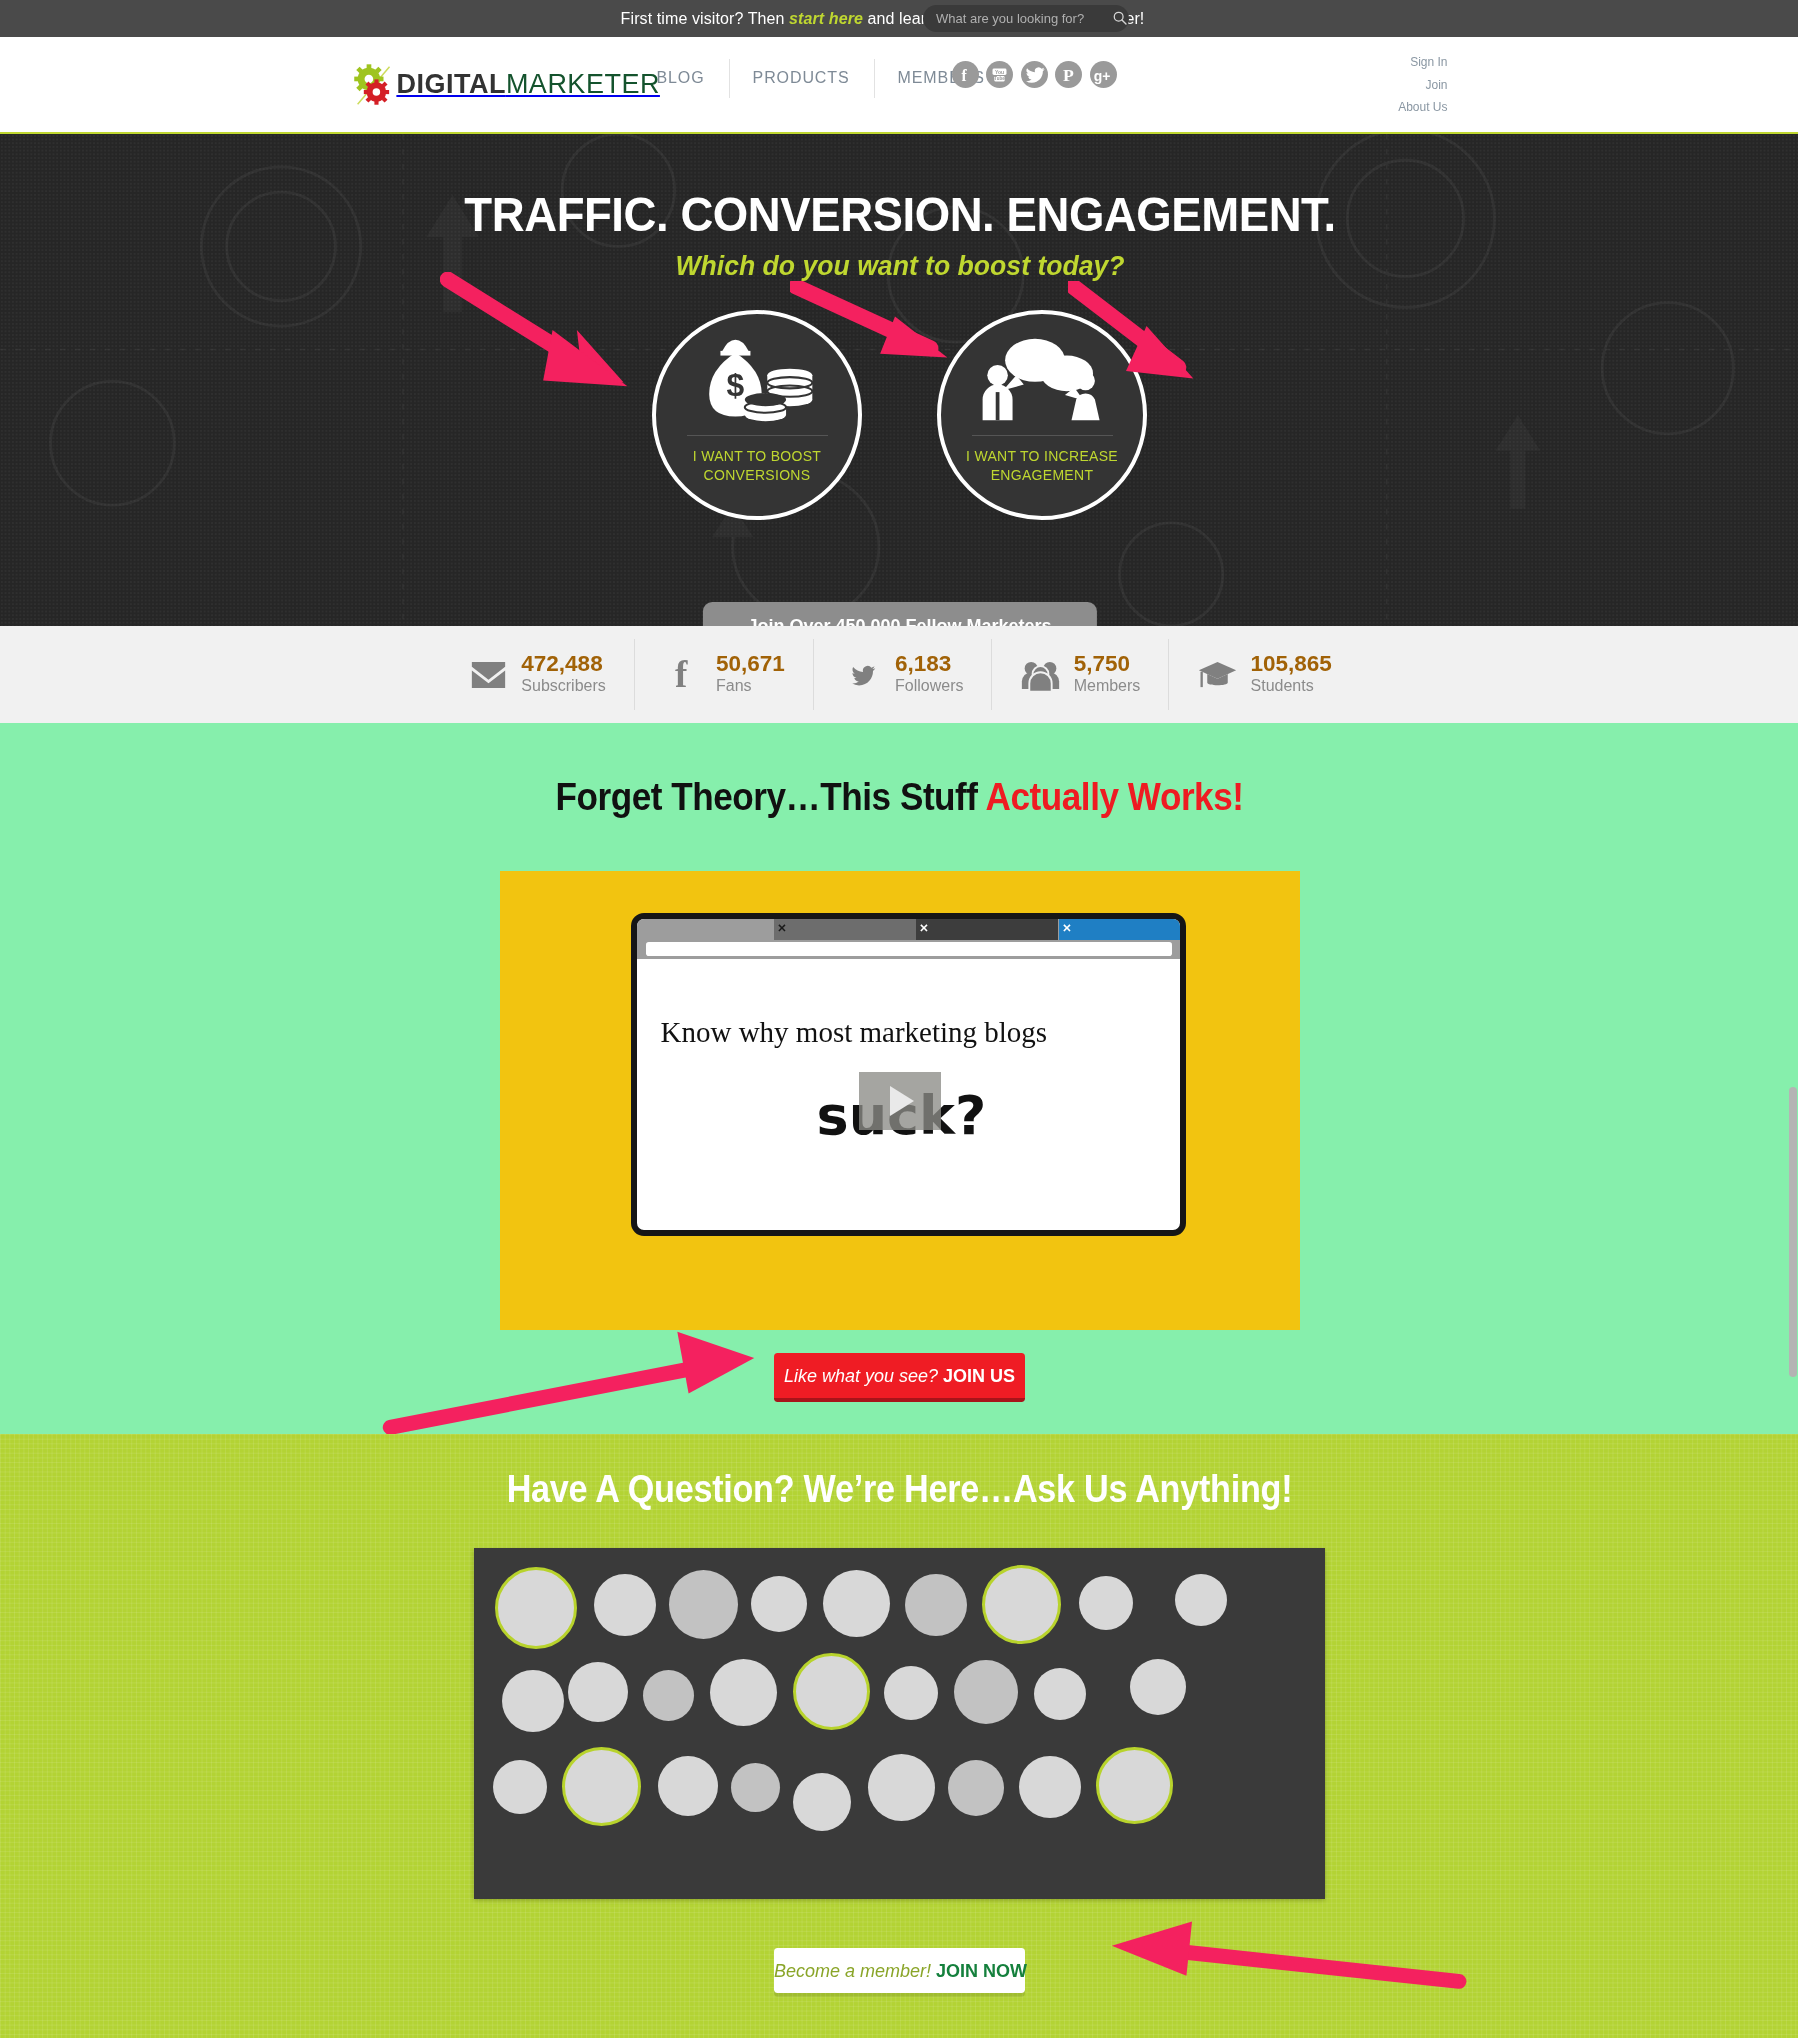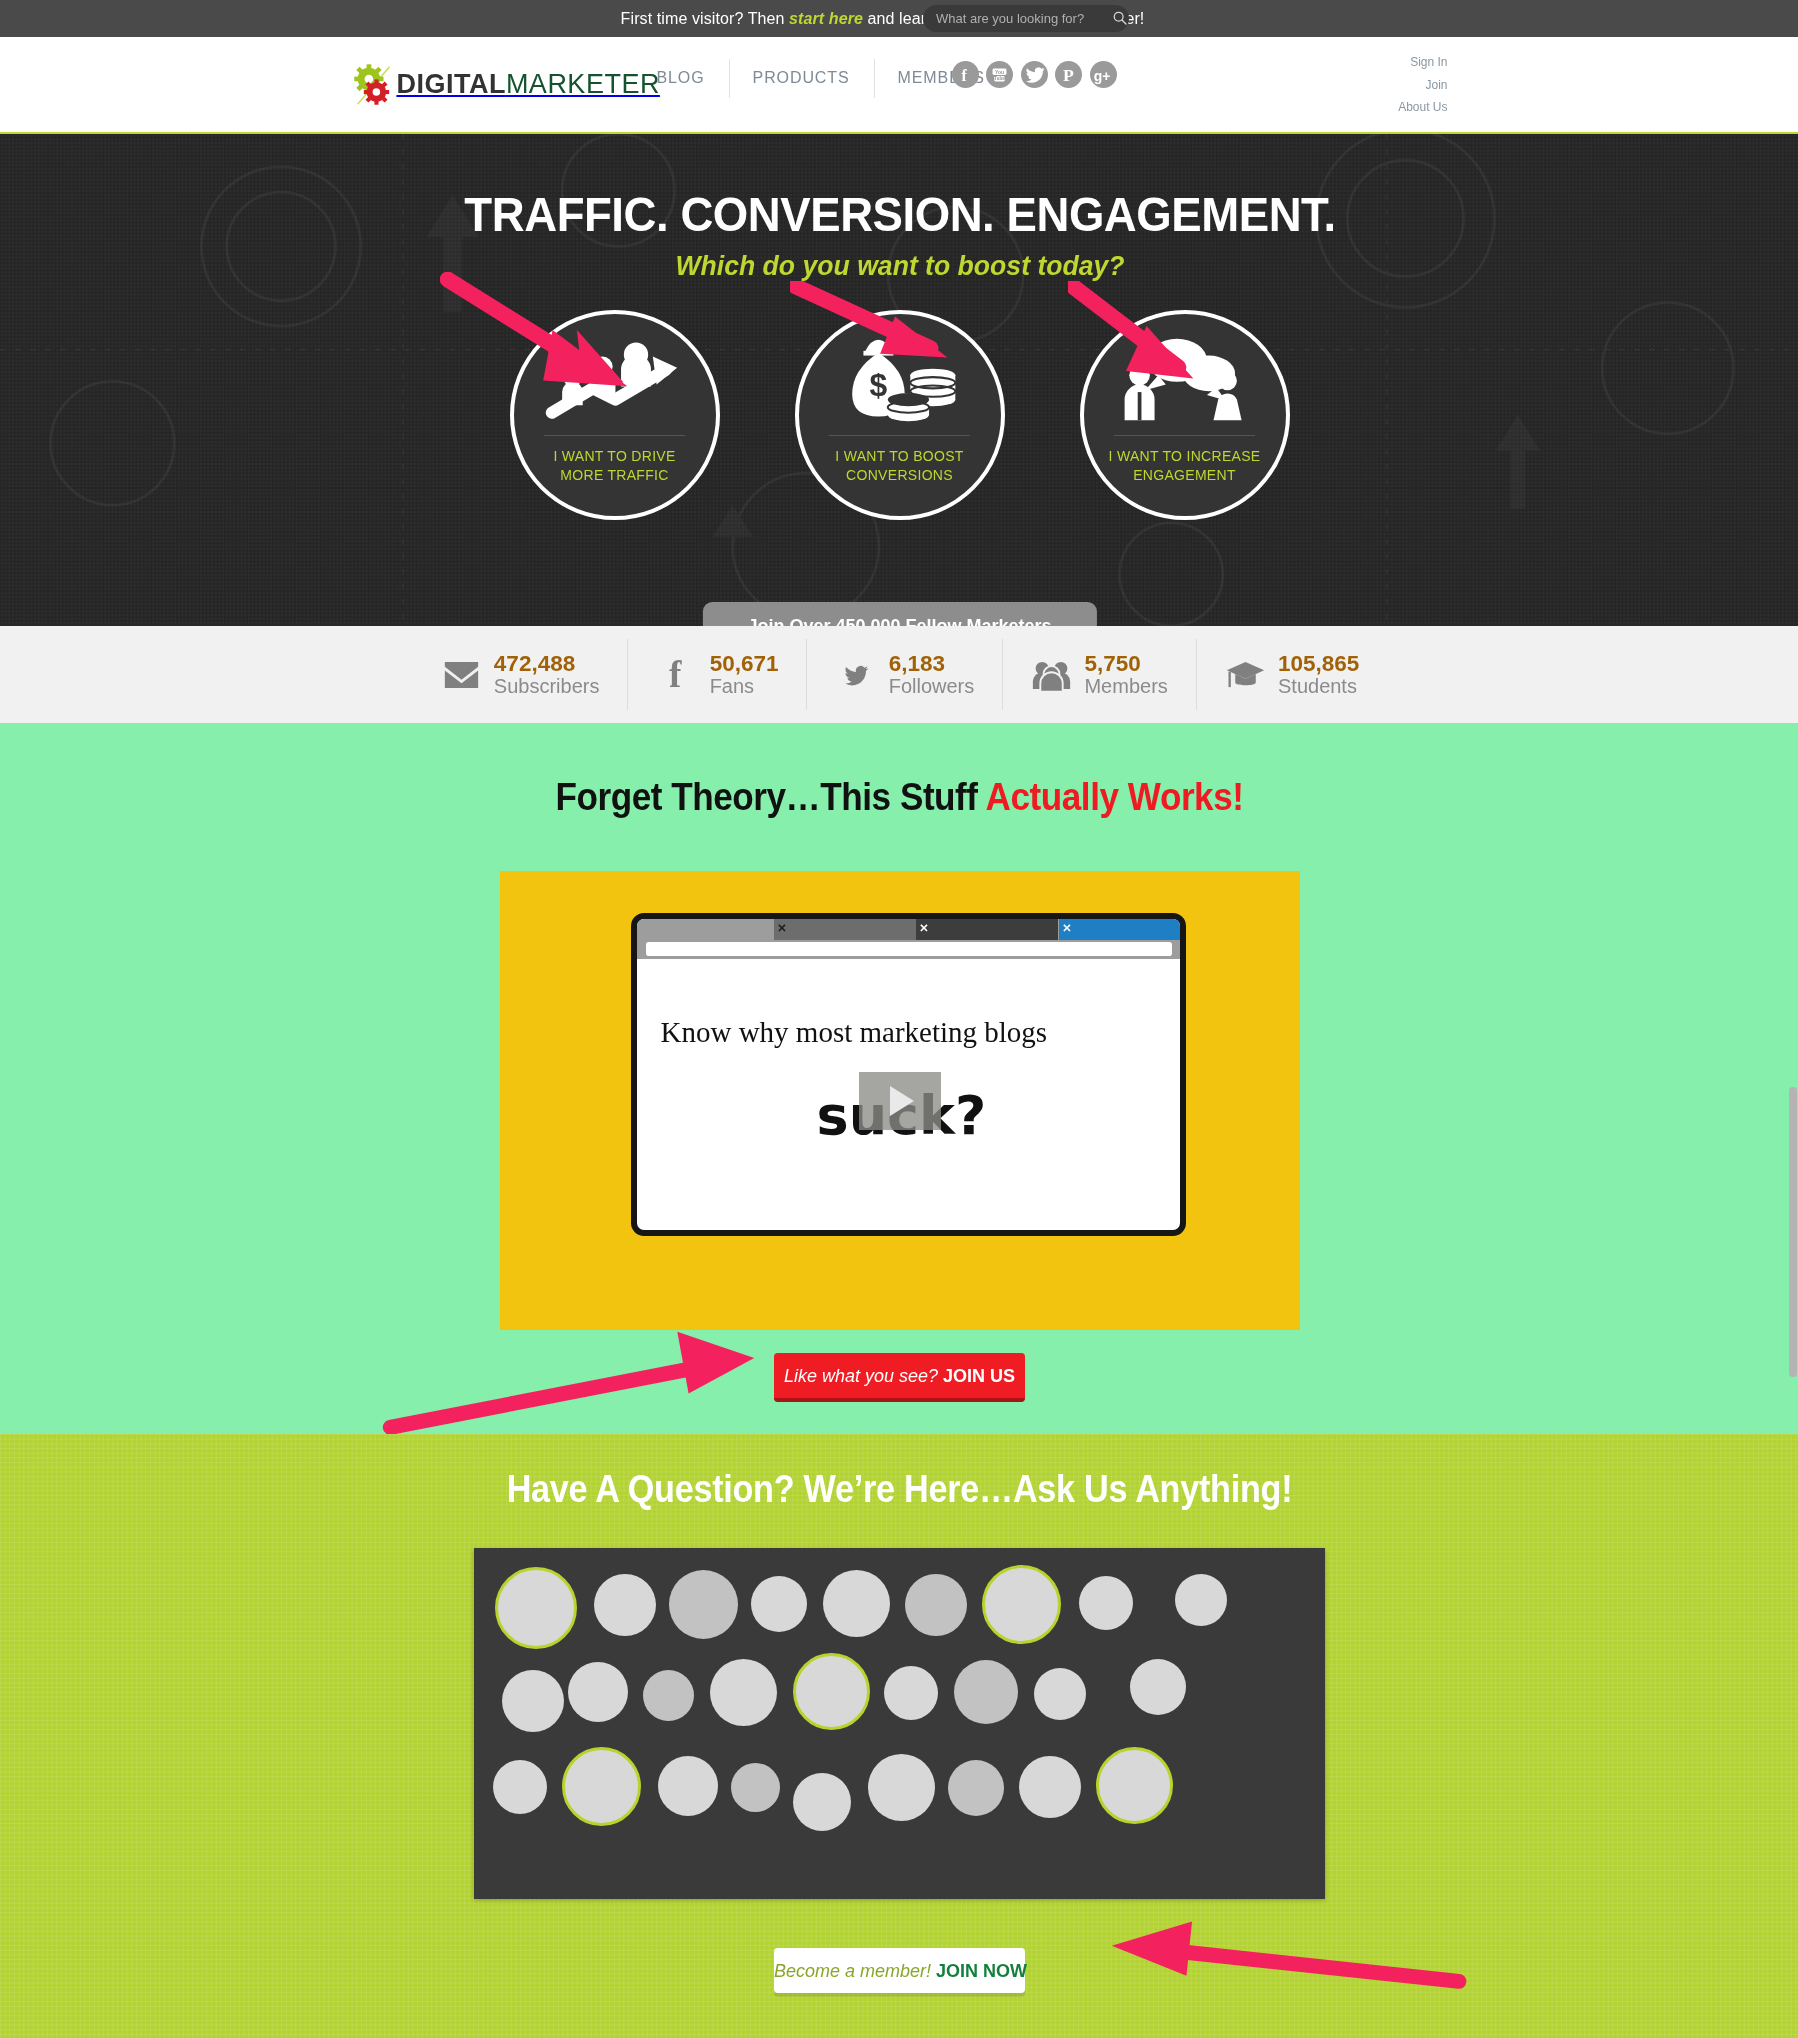--- a/index.html
+++ b/index.html
@@ -202,21 +202,21 @@
     position: relative;
     height: 71px;
   }
   .stat + .stat::before {
     content: "";
     position: absolute; left: 0; top: 0;
     width: 0.9px; height: 71px; background: #dcdcdc;
   }
   .stat-ico { width: 43px; height: 39px; display: flex; align-items: center; justify-content: center; margin-right: 11.2px; color: #808080; }
   .stat-num { color: #a16207; font-size: 22.5px; line-height: 24px; font-weight: bold; }
-  .stat-lbl { color: #8b8b8b; font-size: 20px; line-height: 20.6px; }
+  .stat-lbl { color: #8b8b8b; font-size: 16px; line-height: 20.6px; }
 
   
   .videosec { background: #86efac; padding-top: 52px; padding-bottom: 32px; position: relative; }
   .sec-title {
     text-align: center;
     font-size: 39px;
     font-weight: bold;
     color: #111111;
     transform: scaleX(.9);
     letter-spacing: -0.5px;
@@ -486,36 +486,20 @@
       <path d="M760 430 l22 -34 22 34z"></path>
     </g>
   </svg>
   <div class="hero-dots"></div>
 
   <div class="hero-inner">
     <h1 class="hero-title">TRAFFIC. CONVERSION. ENGAGEMENT.</h1>
     <div class="hero-sub">Which do you want to boost today?</div>
 
     <div class="circles">
-      <a href="#" class="circ">
-        <span class="circ-ico">
-          <svg width="141" height="86" viewBox="0 0 150 92">
-            <path d="M8 82 L52 56 L76 68 L130 36" stroke="#fff" stroke-width="13" fill="none" stroke-linecap="round" stroke-linejoin="round"></path>
-            <path d="M116 22 l26 12 -22 18 z" fill="#fff"></path>
-            <circle cx="30" cy="46" r="9" fill="#fff"></circle>
-            <path d="M19 74 v-14 a11 11 0 0 1 22 0 v14 z" fill="#fff"></path>
-            <circle cx="62" cy="33" r="11" fill="#fff"></circle>
-            <path d="M48 62 v-16 a14 14 0 0 1 28 0 v16 z" fill="#fff"></path>
-            <circle cx="98" cy="20" r="13" fill="#fff"></circle>
-            <path d="M82 54 v-18 a16 16 0 0 1 32 0 v18 z" fill="#fff"></path>
-          </svg>
-        </span>
-        <span class="circ-rule"></span>
-        <span class="circ-label">I WANT TO DRIVE MORE TRAFFIC</span>
-      </a>
 
       <a href="#" class="circ">
         <span class="circ-ico">
           <svg width="122" height="90" viewBox="0 0 130 96">
             <path d="M42 20 q-28 18 -28 44 0 24 28 24 28 0 28 -24 0 -26 -28 -44z" fill="#fff"></path>
             <path d="M28 18 q6 -12 14 -12 t14 12 q-14 6 -28 0z" fill="#fff"></path>
             <rect x="26" y="18" width="32" height="5" fill="#fff"></rect>
             <text x="42" y="66" font-size="34" font-weight="bold" fill="#343434" text-anchor="middle" font-family="Liberation Sans, sans-serif">$</text>
             <g fill="#fff">
               <ellipse cx="100" cy="44" rx="24" ry="7"></ellipse>

